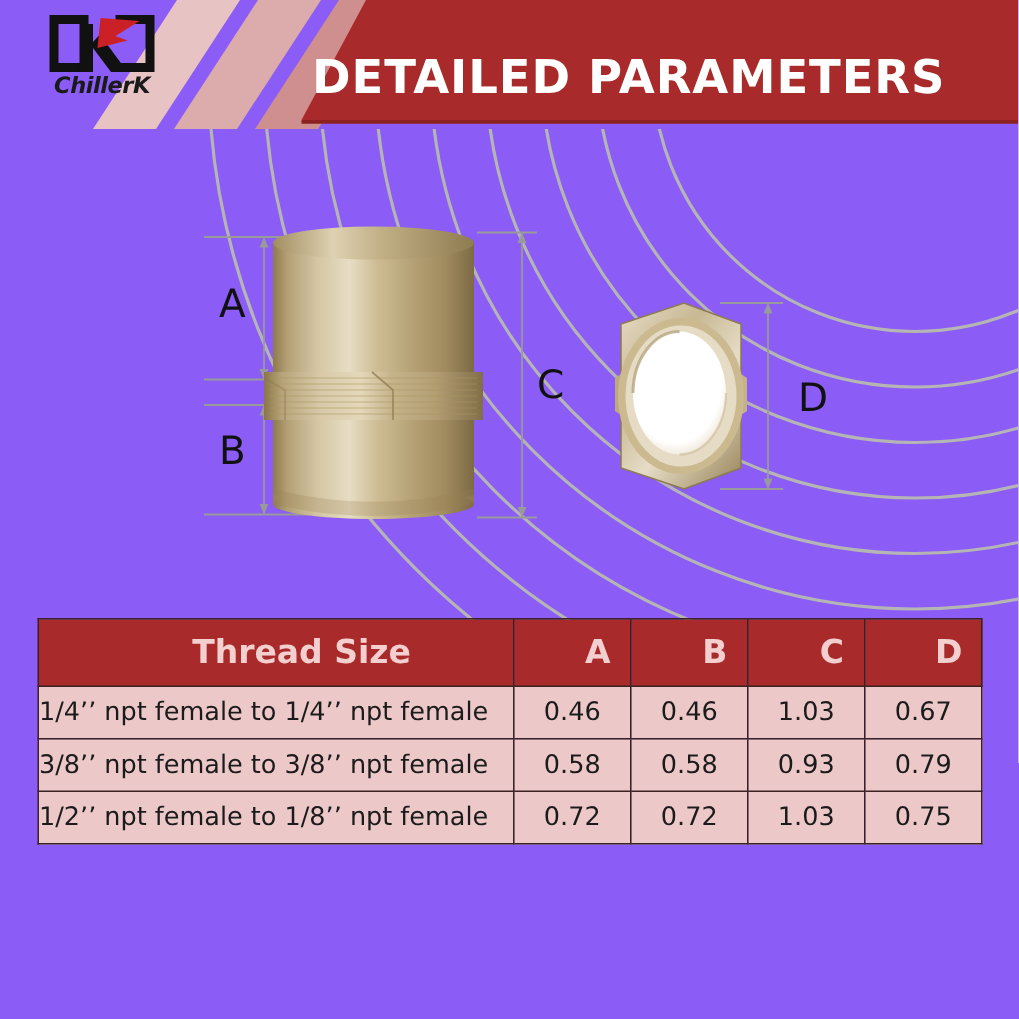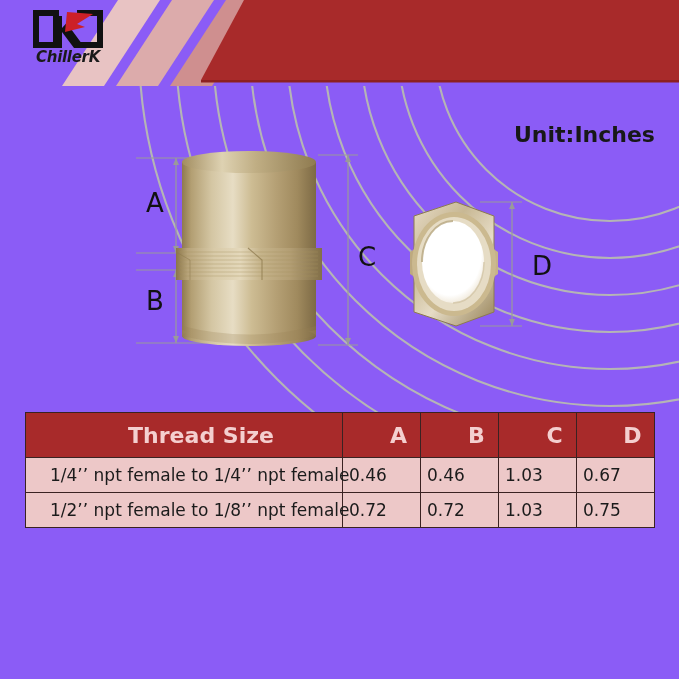--- a/index.html
+++ b/index.html
@@ -132,25 +132,25 @@
   }
   .spec-table thead th.th-thread { text-align: center; }
   .spec-table thead th.th-dim { text-align: center; }
   .spec-table tbody td {
     background: #edc8c8;
     color: #1b1b1b;
     font-size: 17px;
   }
   .spec-table tbody td.cell-thread {
     text-align: left;
-    padding-left: 24px;
+    padding-left: 0;
     white-space: nowrap;
   }
   .spec-table tbody td.cell-val {
-    text-align: left;
+    text-align: center;
   }
   .col-thread { width: 317px; }
   .col-dim { width: 78px; }
 </style>
 </head>
 <body>
 
 <div id="page">
 
   <svg class="bg-arcs" viewBox="0 0 679 335" width="679" height="335">
@@ -184,23 +184,23 @@
         <path d="M2,2 H28 V8 H8 V34 H28 V40 H2 Z" fill="#111111"></path>
         <path d="M46,2 H72 V40 H46 V34 H66 V8 H46 Z" fill="#111111"></path>
 
         <path d="M22,8 H31 V20 L42,8 H53 L40,21 L54,40 H43 L31,24 V40 H22 Z" fill="#111111"></path>
 
         <path d="M36,4 L62,6 L46,16 L54,19 L34,24 Z" fill="#cc2027"></path>
       </svg>
       <div class="logo-text">ChillerK</div>
     </div>
 
+    <div class="header-title">DETAILED PARAMETERS</div>
   </div>
 
-  <div class="unit-label">Unit:Inches</div>
 
   <div class="figure">
 
     <svg viewBox="0 0 440 215" width="440" height="215">
       <defs>
 
         <linearGradient id="brassBody" x1="0" y1="0" x2="1" y2="0">
           <stop offset="0.00" stop-color="#8d7games"></stop>
           <stop offset="0.00" stop-color="#8f7a50"></stop>
           <stop offset="0.07" stop-color="#b39f73"></stop>
@@ -347,20 +347,27 @@
     </thead>
     <tbody>
       <tr>
         <td class="cell-thread">1/4’’ npt female to 1/4’’ npt female</td>
         <td class="cell-val">0.46</td>
         <td class="cell-val">0.46</td>
         <td class="cell-val">1.03</td>
         <td class="cell-val">0.67</td>
       </tr>
       <tr>
+        <td class="cell-thread">3/8’’ npt female to 3/8’’ npt female</td>
+        <td class="cell-val">0.58</td>
+        <td class="cell-val">0.58</td>
+        <td class="cell-val">0.93</td>
+        <td class="cell-val">0.79</td>
+      </tr>
+      <tr>
         <td class="cell-thread">1/2’’ npt female to 1/8’’ npt female</td>
         <td class="cell-val">0.72</td>
         <td class="cell-val">0.72</td>
         <td class="cell-val">1.03</td>
         <td class="cell-val">0.75</td>
       </tr>
     </tbody>
   </table>
 
 </div>

